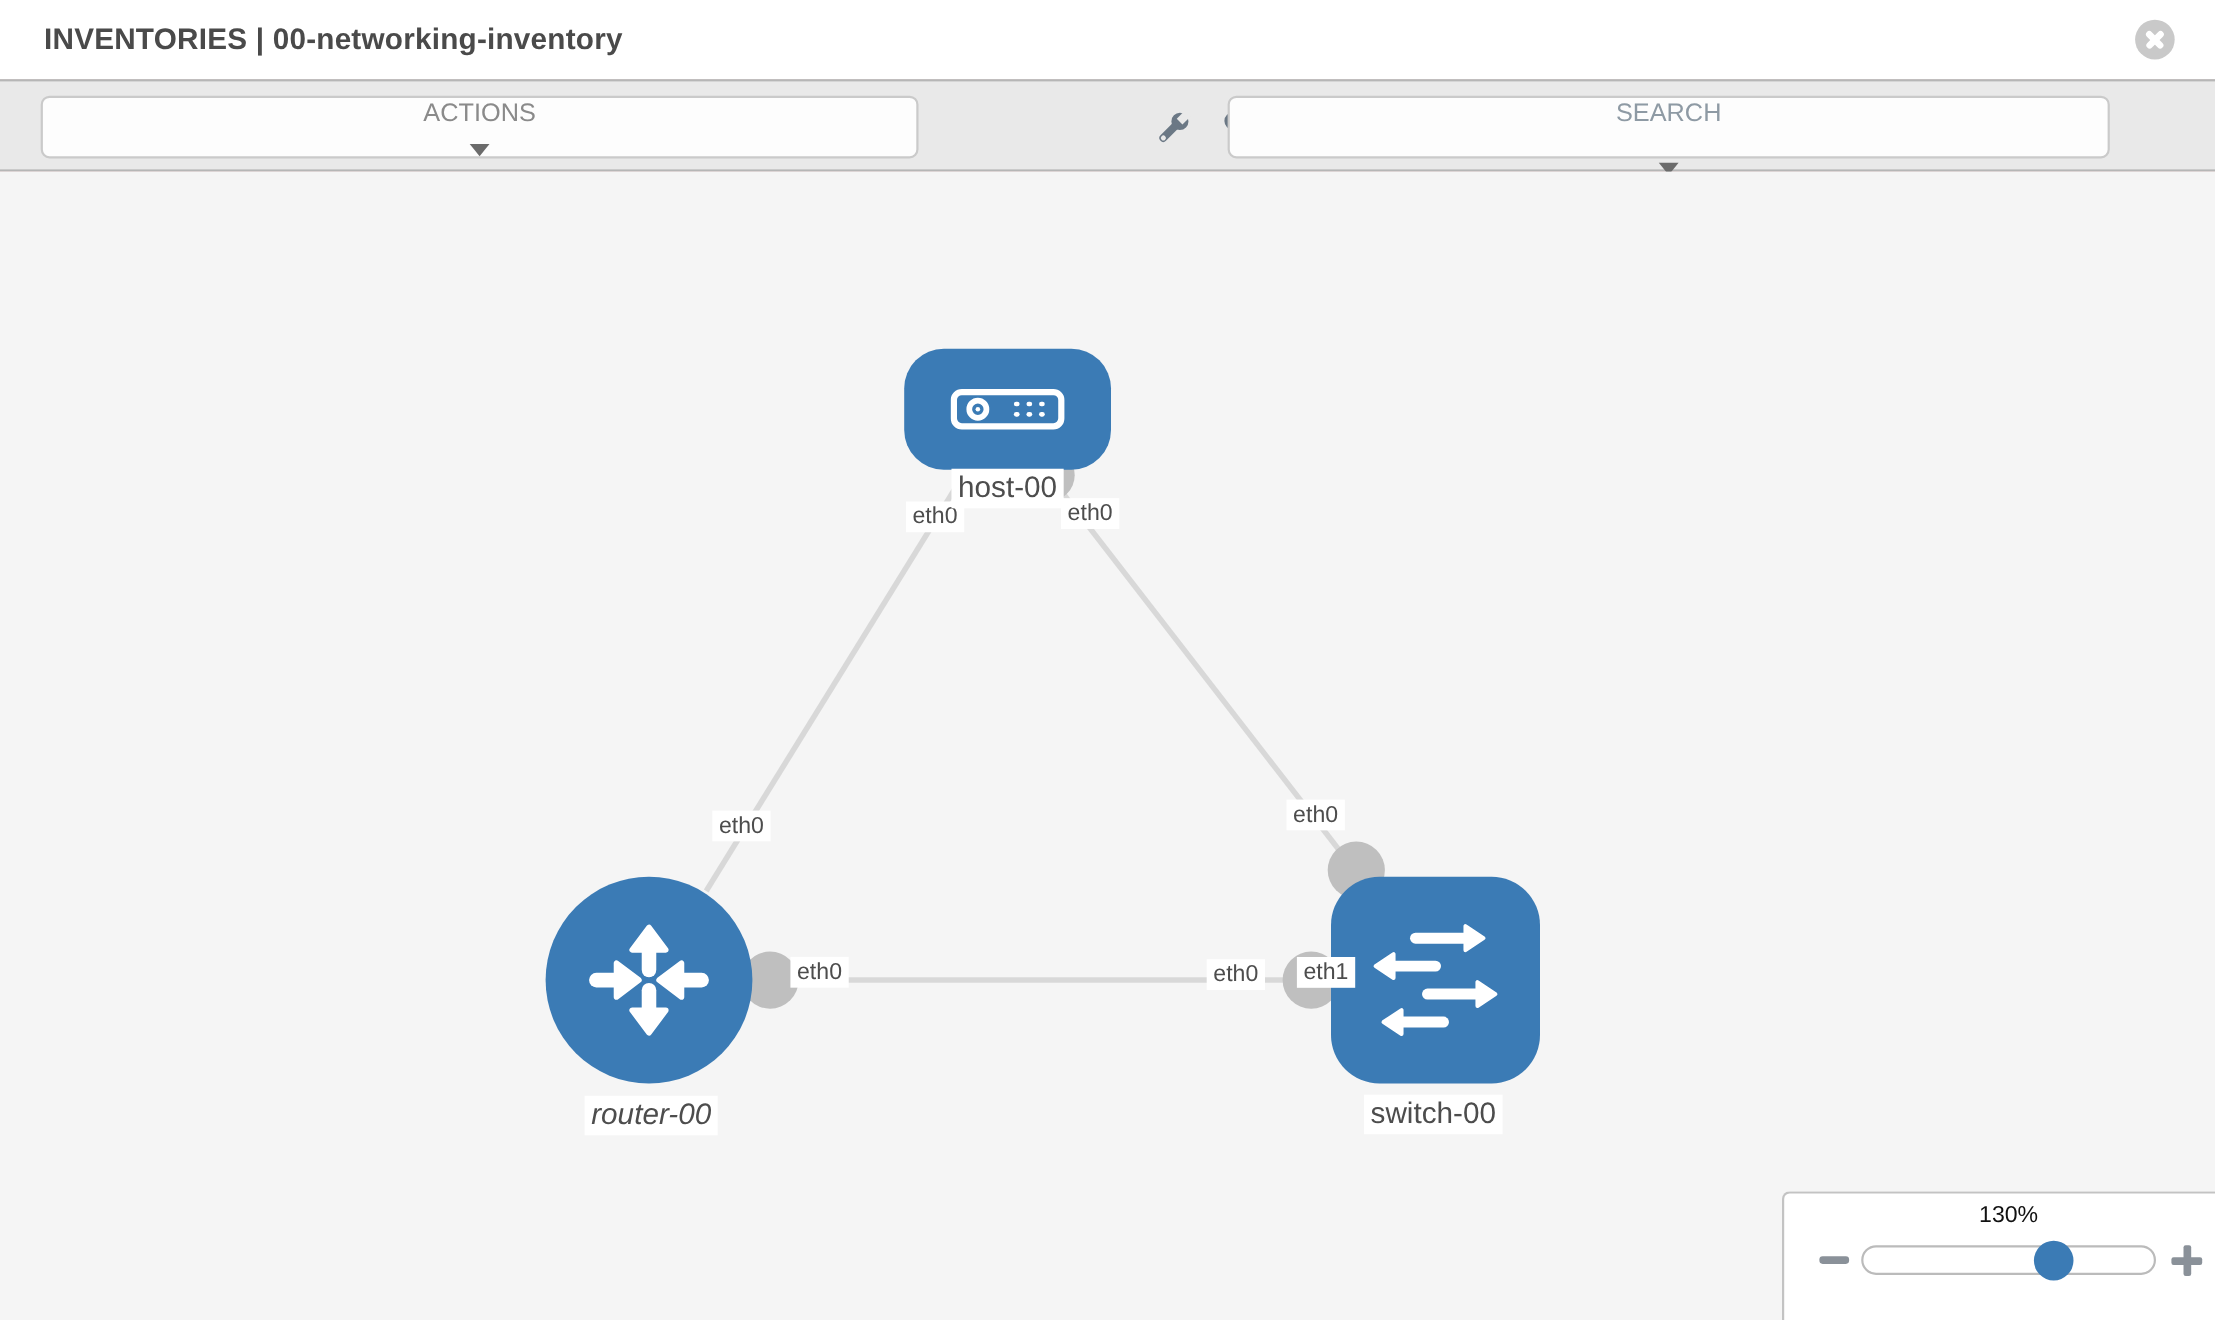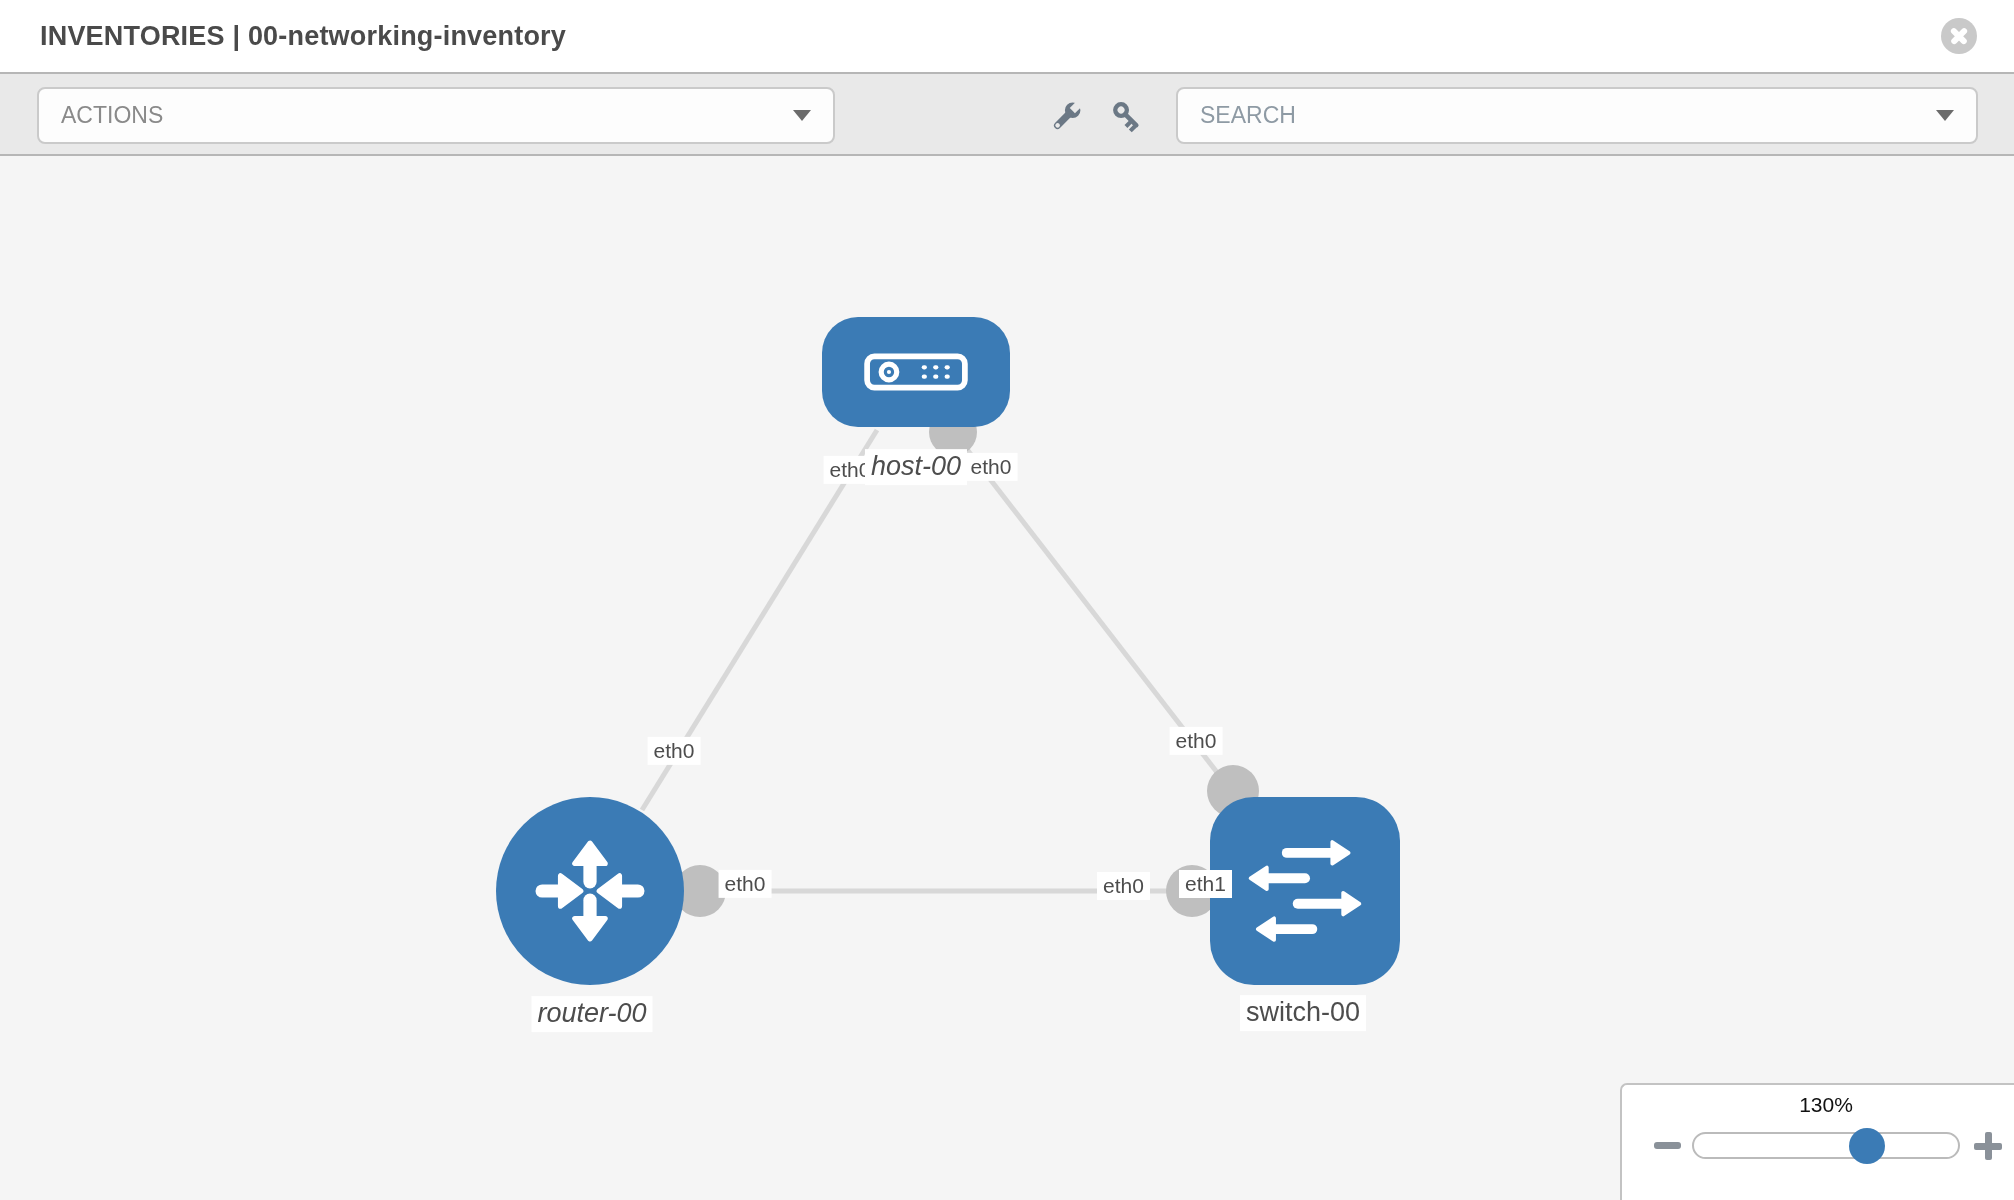--- a/index.html
+++ b/index.html
@@ -22,24 +22,24 @@
   .close-btn .bar.b { transform:translate(-50%,-50%) rotate(-45deg); }
   
   .toolbar {
     position:absolute; top:72px; left:0; right:0; height:84px; box-sizing:border-box;
     background:#e9e9e9; border-top:2px solid #b6b6b6; border-bottom:2px solid #b6b6b6;
   }
   .select {
     position:absolute; top:13px; height:57px; box-sizing:border-box;
     background:#fdfdfd; border:2px solid #cacaca; border-radius:8px;
     display:flex; align-items:center; justify-content:space-between;
-    padding:0 22px; font-size:23px; cursor:pointer;
+    padding:0 22px; font-size:23px; cursor:pointer;flex-direction:column;
   }
   .select.actions { left:37px;  width:798px; color:#8a8a8a; }
-  .select.search  { left:1176px; width:802px; color:#8e9aa4;gap:32px; }
+  .select.search  { left:1116px; width:802px; color:#8e9aa4;gap:32px; }
   .caret { width:0; height:0; border-left:9px solid transparent;
     border-right:9px solid transparent; border-top:11px solid #6b6b6b; }
   .tool-icon { position:absolute; top:25px; width:36px; height:36px; cursor:pointer; }
   .tool-icon.wrench { left:1048px; }
   .tool-icon.key    { left:1110px; }
   
   .canvas { position:absolute; top:156px; left:0; width:2014px; height:1044px;
     background:#f5f5f5; overflow:hidden; }
   svg.links { position:absolute; left:0; top:0; }
   svg.links line { stroke:var(--link-gray); stroke-width:5; }
@@ -173,21 +173,21 @@
     </div>
 
     <div class="chip if centered" style="left:850px; top:314px;">eth0</div>
     <div class="chip if centered" style="left:674px; top:595px;">eth0</div>
     <div class="chip if centered" style="left:991px; top:311px;">eth0</div>
     <div class="chip if centered" style="left:1196px; top:585px;">eth0</div>
     <div class="chip if centered" style="left:745px; top:728px;">eth0</div>
     <div class="chip if" style="left:1097px; top:716px;">eth0</div>
     <div class="chip if" style="left:1179px; top:714px;">eth1</div>
 
-    <div class="chip name centered" style="left:916px; top:311px;font-style:italic;">host-00</div>
+    <div class="chip name centered" style="left:916px; top:288px;">host-00</div>
     <div class="chip name centered" style="left:592px; top:858px;font-style:italic;">router-00</div>
     <div class="chip name centered" style="left:1303px; top:857px;">switch-00</div>
   </div>
 
   <div class="zoom-panel">
     <div class="zoom-value">130%</div>
     <div class="zoom-minus"></div>
     <div class="zoom-track">
       <div class="zoom-handle"></div>
     </div>

